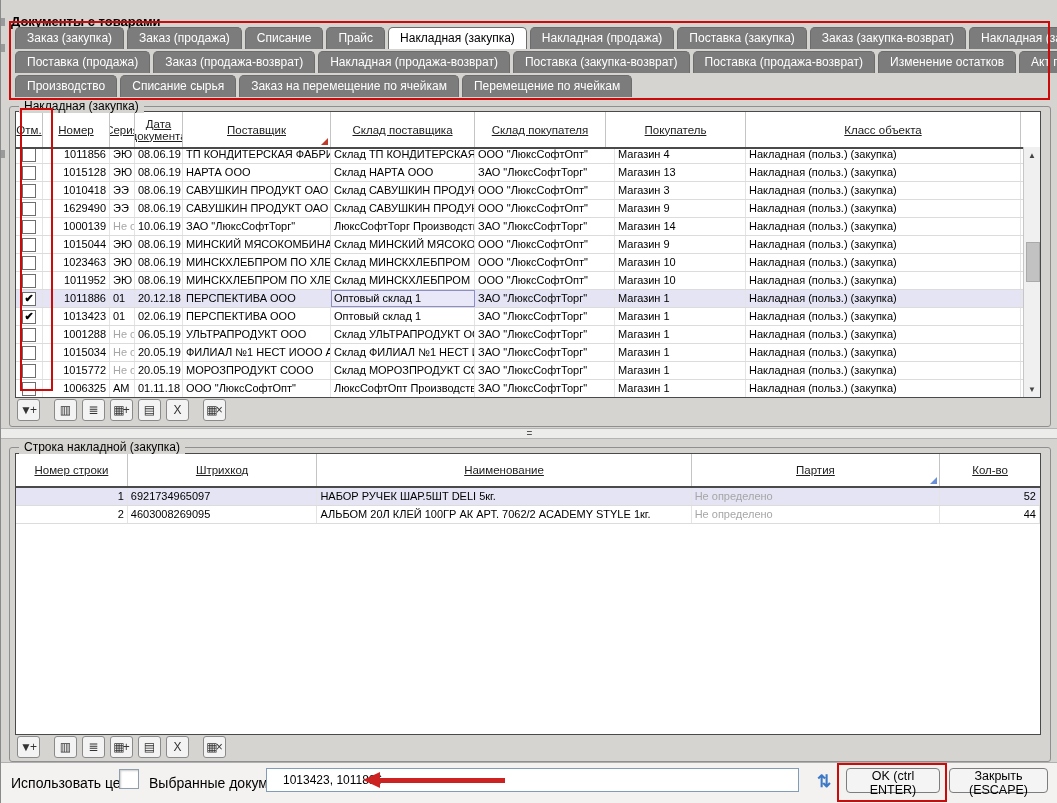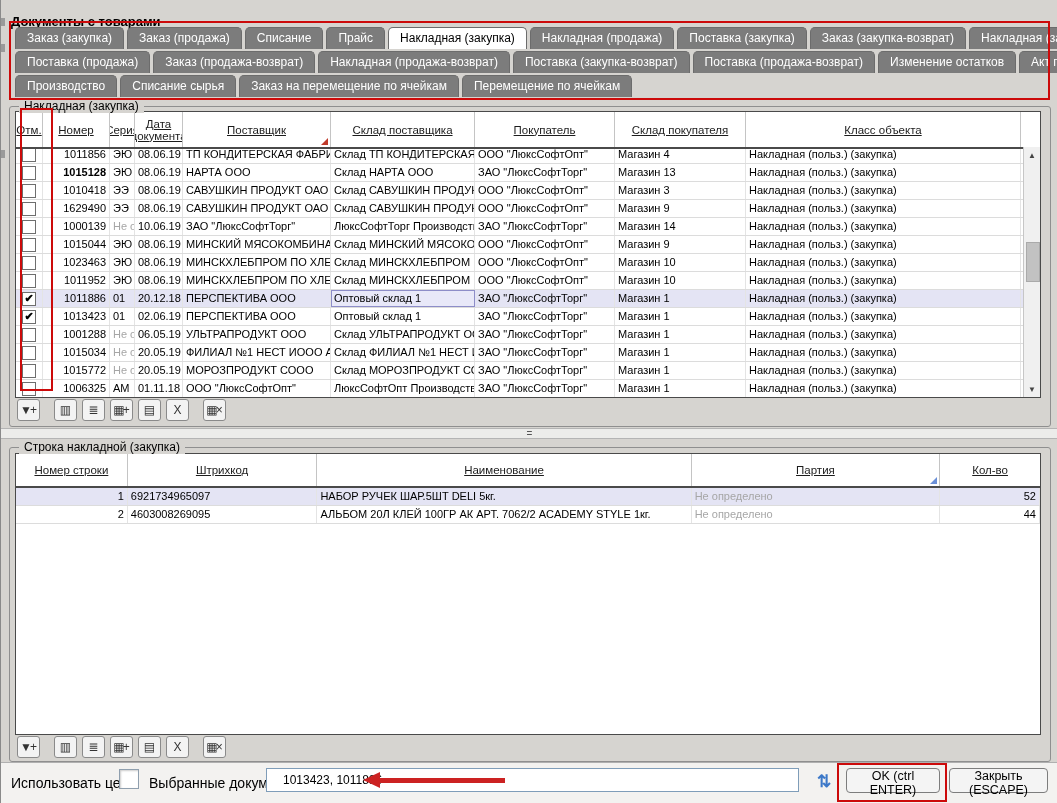--- a/index.html
+++ b/index.html
@@ -122,22 +122,22 @@
   <div class="groupbox" style="left:8px;top:106px;width:1040px;height:319px;"></div>
 
   <div class="tbl" style="left:14px;top:111px;width:1026px;height:287px;">
     <div class="thead" id="docs-head">
         <div class="th" style="width: 27px; height: 35px;">Отм.</div>
         <div class="th" style="width: 67px; height: 35px;">Номер</div>
         <div class="th" style="width: 25px; height: 35px;">Серия</div>
         <div class="th" style="width: 48px; height: 35px;">Дата документа</div>
         <div class="th sort-red" style="width: 148px; height: 35px;">Поставщик</div>
         <div class="th" style="width: 144px; height: 35px;">Склад поставщика</div>
+        <div class="th" style="width: 131px; height: 35px;">Склад покупателя</div>
         <div class="th" style="width: 140px; height: 35px;">Покупатель</div>
-        <div class="th" style="width: 131px; height: 35px;">Склад покупателя</div>
         <div class="th" style="width: 275px; height: 35px;">Класс объекта</div>
         <div class="th" style="width: 17px; height: 35px;"></div>
       </div>
     <div class="tbody" id="docs-body">
         <div class="trow cut">
           <div class="cbcell" style="width: 27px;">
             <div class="cb"></div>
           </div>
           <div class="td r" style="width: 67px;">1011856</div>
           <div class="td" style="width: 25px;">ЭЮ</div>
@@ -145,21 +145,21 @@
           <div class="td" style="width: 148px;">ТП КОНДИТЕРСКАЯ ФАБРИ</div>
           <div class="td" style="width: 144px;">Склад ТП КОНДИТЕРСКАЯ Ф</div>
           <div class="td" style="width: 140px;">ООО "ЛюксСофтОпт"</div>
           <div class="td" style="width: 131px;">Магазин 4</div>
           <div class="td" style="width: 275px;">Накладная (польз.) (закупка)</div>
         </div>
         <div class="trow">
           <div class="cbcell" style="width: 27px;">
             <div class="cb"></div>
           </div>
-          <div class="td r" style="width: 67px; font-weight: bold;">1015128</div>
+          <div class="td r" style="width: 67px;">1015128</div>
           <div class="td" style="width: 25px;">ЭЮ</div>
           <div class="td" style="width: 48px;">08.06.19</div>
           <div class="td" style="width: 148px;">НАРТА ООО</div>
           <div class="td" style="width: 144px;">Склад НАРТА ООО</div>
           <div class="td" style="width: 140px;">ЗАО "ЛюксСофтТорг"</div>
           <div class="td" style="width: 131px;">Магазин 13</div>
           <div class="td" style="width: 275px;">Накладная (польз.) (закупка)</div>
         </div>
         <div class="trow">
           <div class="cbcell" style="width: 27px;">

